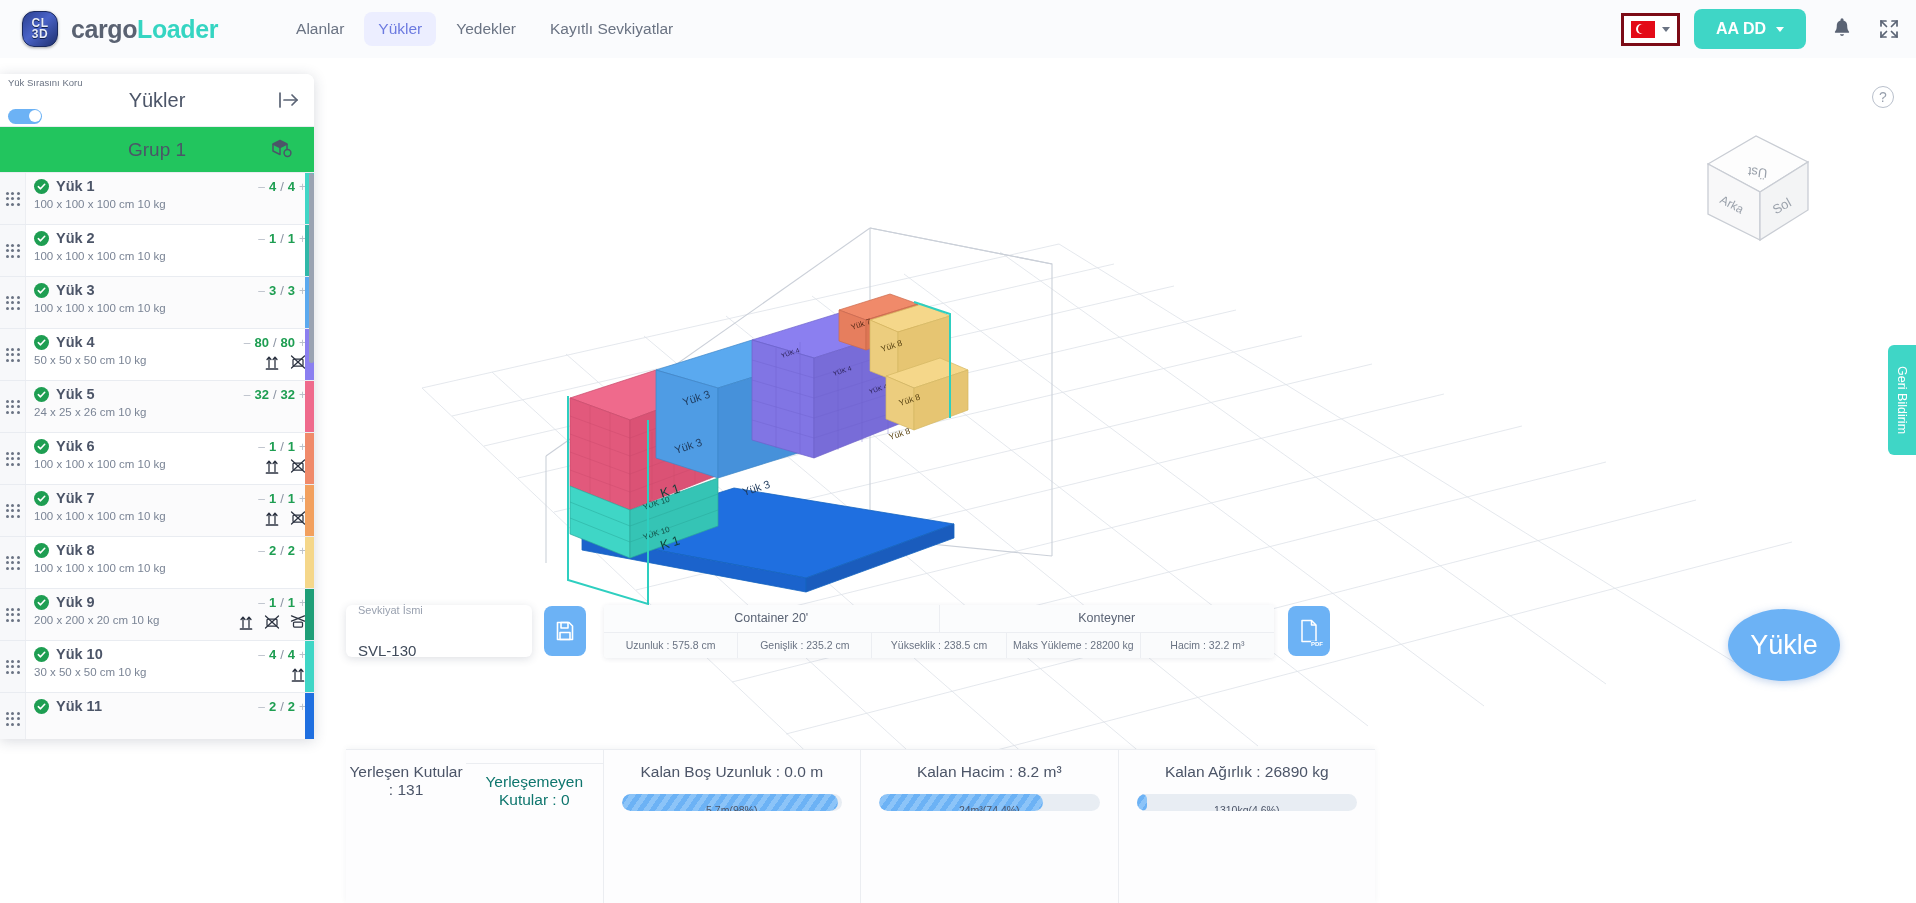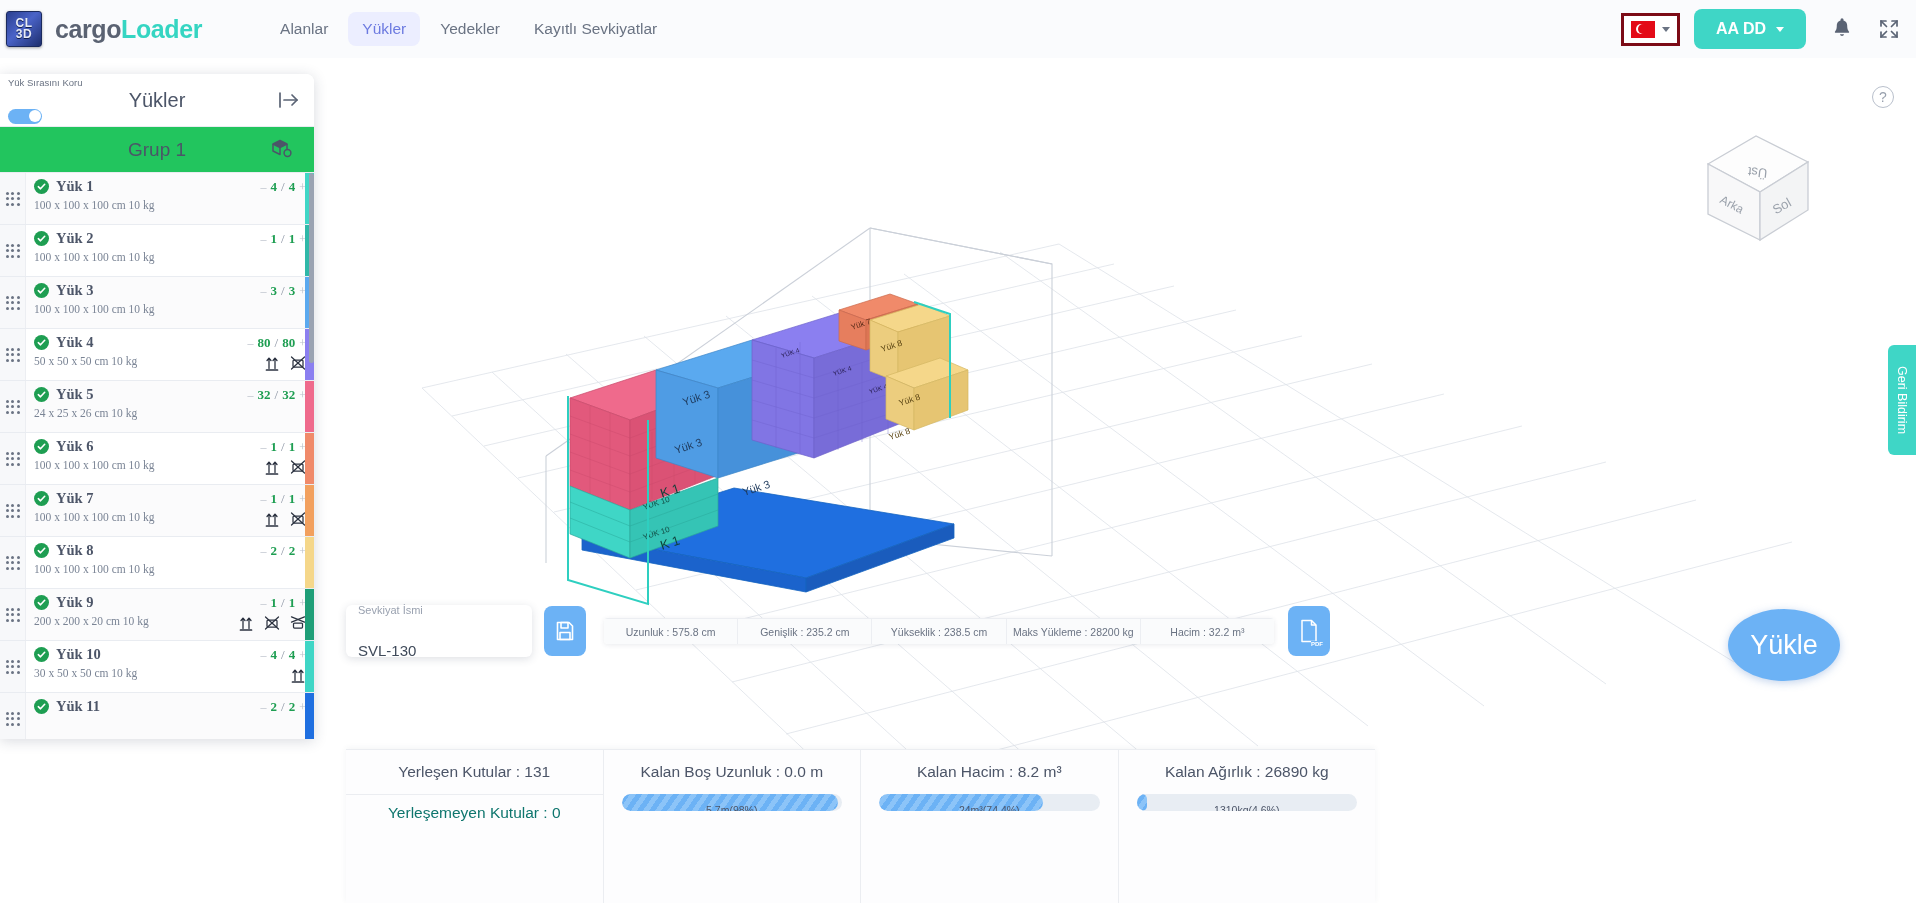--- a/index.html
+++ b/index.html
@@ -13,23 +13,23 @@
 
   
   .header {
     position: absolute; top: 0; left: 0;
     width: 1916px; height: 58px;
     background: #fafbfd;
     display: flex; align-items: center;
     z-index: 40;
   }
   .logo-cube {
-    margin-left: 6px;
+    margin-left: 22px;
     width: 36px; height: 36px;
-    border-radius: 3px;
+    border-radius: 12px;
     background: linear-gradient(135deg,#2a3f8f 0%, #4a63c8 45%, #1e2f6e 100%);
     position: relative;
     display: flex; flex-direction: column;
     align-items: center; justify-content: center;
     box-shadow: 0 1px 3px rgba(0,0,0,.35);
     border: 1px solid #1b2a5e;
   }
   .logo-cube span {
     display: block;
     font-weight: bold;
@@ -181,21 +181,20 @@
     position: relative;
     height: 566px;
     overflow: hidden;
   }
   .load-row {
     display: flex;
     height: 52px;
     border-bottom: 1px solid #e9ecf1;
     position: relative;
     background: #fff;
-    font-family: Liberation Serif, serif;
   }
   .load-row:nth-child(even) { background: #fbfbfc; }
   .drag-handle {
     width: 26px;
     display: flex; align-items: center; justify-content: center;
     cursor: grab;
     background: #f7f8fa;
     border-right: 1px solid #eceef2;
     flex: 0 0 26px;
   }
@@ -431,21 +430,21 @@
       #8cc4f8 5px, #8cc4f8 10px
     );
   }
   .bar-label {
     position: absolute; left: 0; right: 0; top: 0;
     height: 31px;
     display: flex; align-items: center; justify-content: center;
     font-size: 10.5px; color: #4c5568;
   }
   .stat-box-count {
-    display:flex; flex-direction:column; justify-content:flex-start;
+    display:flex; flex-direction:row; justify-content:flex-start;
   }
 </style>
 </head>
 <body>
 
 <div class="header">
   <div class="logo-cube">
     <span>CL</span>
     <span>3D</span>
   </div>
@@ -1173,20 +1172,24 @@
     </div>
     <button class="save-btn">
       <svg width="20" height="22" viewBox="0 0 20 22" fill="none" stroke="#ffffff" stroke-width="1.6" stroke-linejoin="round">
         <path d="M2.5 2.5 H14 L17.5 6 V19.5 H2.5 Z"></path>
         <path d="M6 2.5 H13 V8 H6 Z"></path>
         <path d="M5 12.5 H15 V19.5 H5 Z"></path>
       </svg>
     </button>
 
     <div class="cont-table">
+      <div class="cont-head">
+        <div>Container 20'</div>
+        <div>Konteyner</div>
+      </div>
       <div class="cont-specs">
         <div>Uzunluk : 575.8 cm</div>
         <div>Genişlik : 235.2 cm</div>
         <div>Yükseklik : 238.5 cm</div>
         <div>Maks Yükleme : 28200 kg</div>
         <div>Hacim : 32.2 m³</div>
       </div>
     </div>
 
     <button class="pdf-btn">

